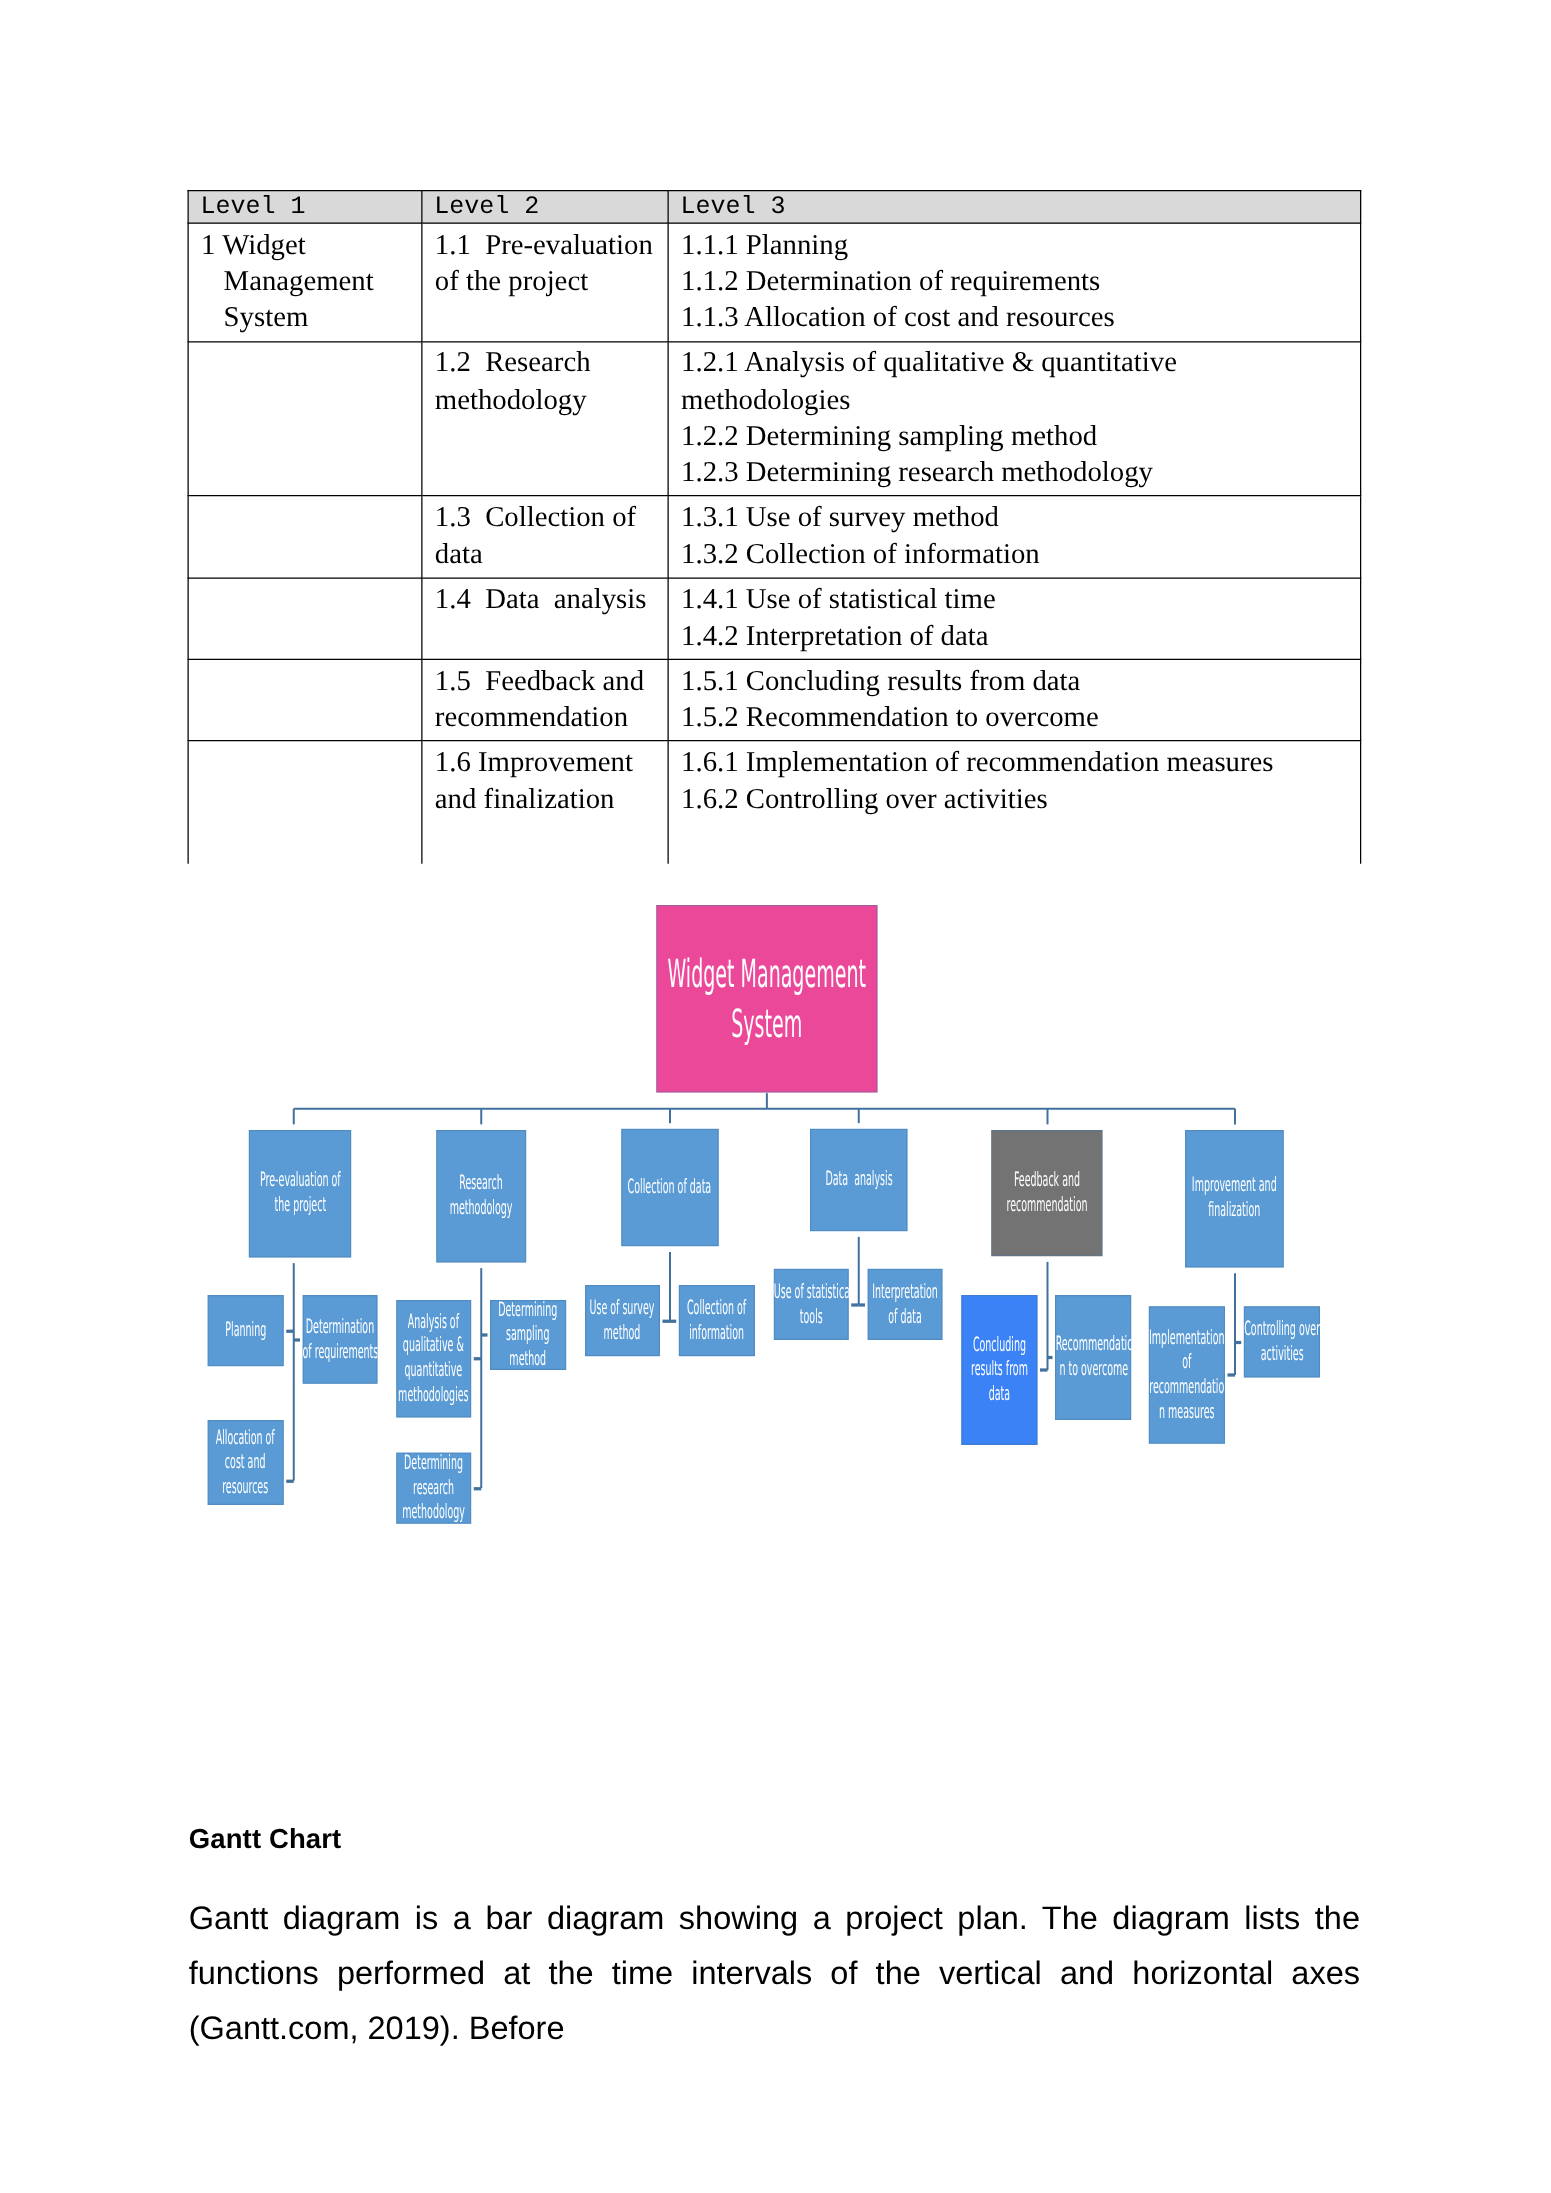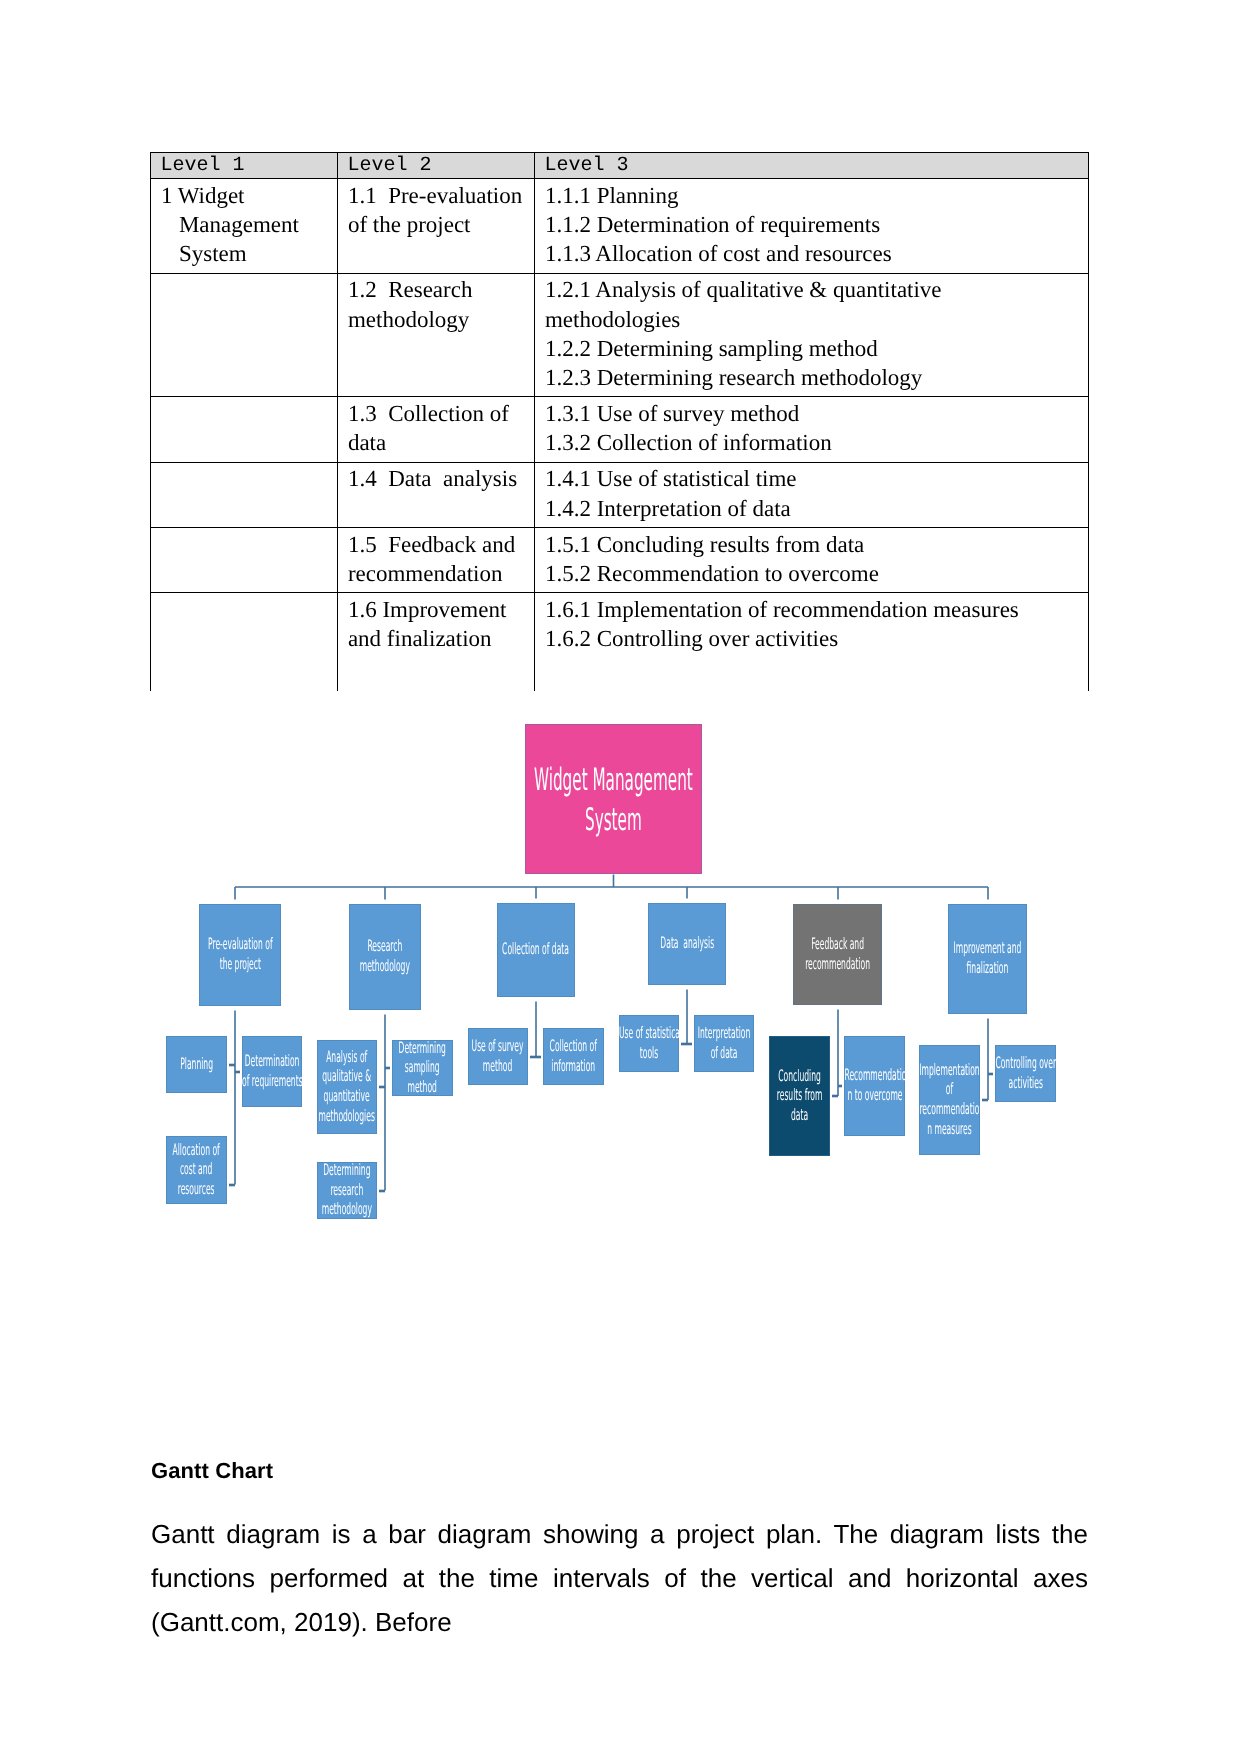--- a/index.html
+++ b/index.html
@@ -239,21 +239,21 @@
 information</span>
       </div>
       <div class="node" style="left: 619px; top: 1015px; width: 60px; height: 57px; background: rgb(91, 155, 213); color: rgb(255, 255, 255);">
         <span style="font-size: 15.8px; line-height: 19.6px; transform: translateY(-1px) scaleX(0.535); transform-origin: center center; width: 112px;">Use of statistical
 tools</span>
       </div>
       <div class="node" style="left: 694px; top: 1015px; width: 60px; height: 57px; background: rgb(91, 155, 213); color: rgb(255, 255, 255);">
         <span style="font-size: 15.8px; line-height: 19.6px; transform: translateY(-1px) scaleX(0.535); transform-origin: center center; width: 112px;">Interpretation
 of data</span>
       </div>
-      <div class="node" style="left: 769px; top: 1036px; width: 61px; height: 120px; background: #0c4a6e; color: rgb(255, 255, 255);">
+      <div class="node" style="left: 769px; top: 1036px; width: 61px; height: 120px; background: #3b82f6; color: rgb(255, 255, 255);">
         <span style="font-size: 15.8px; line-height: 19.6px; transform: translateY(-1px) scaleX(0.535); transform-origin: center center; width: 114px;">Concluding
 results from
 data</span>
       </div>
       <div class="node" style="left: 844px; top: 1036px; width: 61px; height: 100px; background: rgb(91, 155, 213); color: rgb(255, 255, 255);">
         <span style="font-size: 15.8px; line-height: 19.6px; transform: translateY(-1px) scaleX(0.535); transform-origin: center center; width: 114px;">Recommendatio
 n to overcome</span>
       </div>
       <div class="node" style="left: 919px; top: 1045px; width: 61px; height: 110px; background: rgb(91, 155, 213); color: rgb(255, 255, 255);">
         <span style="font-size: 15.8px; line-height: 19.6px; transform: translateY(-1px) scaleX(0.535); transform-origin: center center; width: 114px;">Implementation

